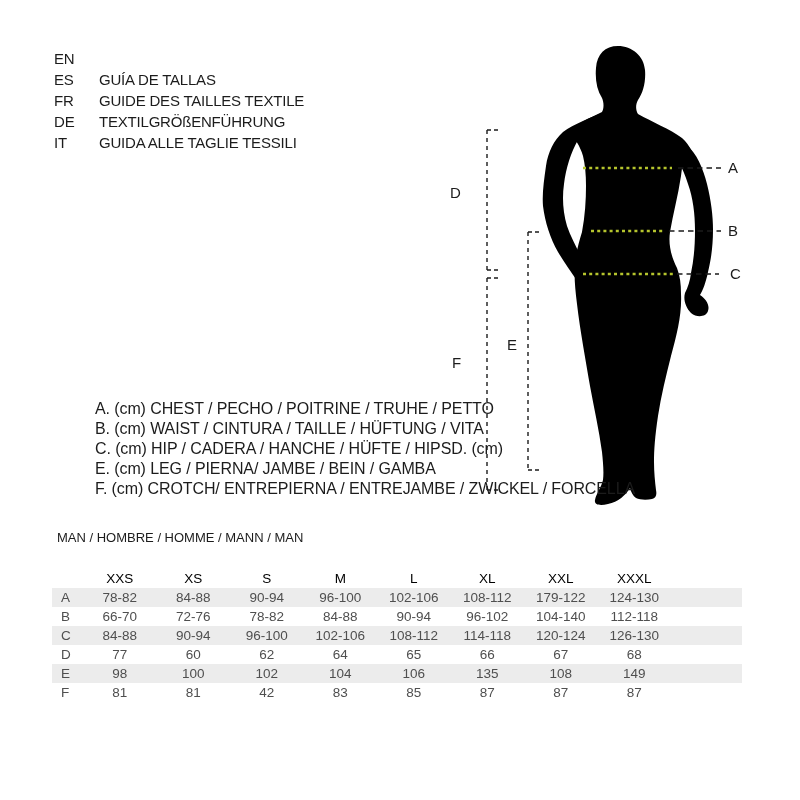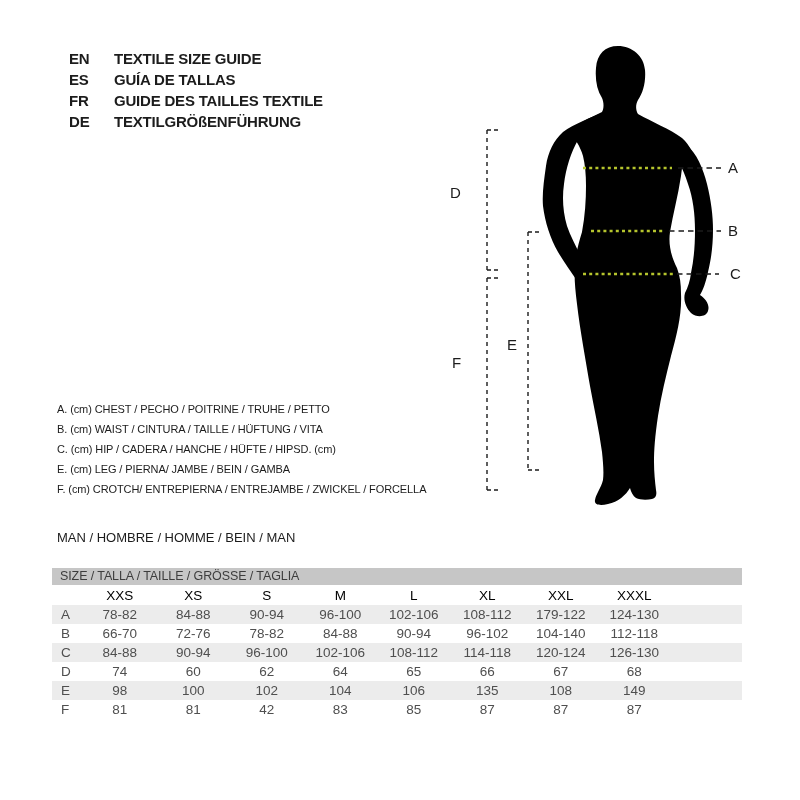--- a/index.html
+++ b/index.html
@@ -1,59 +1,62 @@
 <!DOCTYPE html>
 <html><head>
 <meta charset="utf-8">
 <style>
   html,body{margin:0;padding:0;background:#fff;}
   #page{
     position:relative;width:800px;height:800px;background:#ffffff;overflow:hidden;
     font-family:"Liberation Sans","DejaVu Sans",sans-serif;color:#1c1c1c;
   }
   
-  .lang-block{position:absolute;left:69px;top:48px;font-weight:bold;}
+  .lang-block{position:absolute;left:54px;top:48px;}
   .lang-row{display:grid;grid-template-columns:45px auto;line-height:21px;font-size:15px;letter-spacing:-0.2px;white-space:nowrap;}
   
   .figure-svg{position:absolute;left:440px;top:20px;width:320px;height:500px;}
   .fig-label{font-family:"Liberation Sans","DejaVu Sans",sans-serif;font-size:15px;fill:#1c1c1c;}
   
   .legend-block{position:absolute;left:57px;top:399px;}
-  .legend-line{line-height:20px;font-size:11px;letter-spacing:-0.1px;white-space:nowrap;}
+  .legend-line{line-height:20px;font-size:16px;letter-spacing:-0.1px;white-space:nowrap;margin-left:38px;}
   .gender-line{position:absolute;left:57px;top:528px;line-height:20px;font-size:13px;white-space:nowrap;}
   
   .size-table{position:absolute;left:52px;top:568px;width:690px;}
   .st-title{height:17px;line-height:17px;font-size:12.5px;color:#3d3d3d;padding-left:8px;box-sizing:border-box;letter-spacing:-0.1px;}
   .trow{display:grid;grid-template-columns:31px repeat(8,73.5px) 1fr;height:19px;align-items:center;}
   .header-row{height:20px;}
   .cell{font-size:13.5px;color:#4f4f4f;text-align:center;white-space:nowrap;}
   .col-h{color:#000000;font-size:13.5px;}
   .row-label{text-align:left;padding-left:9px;}
 </style>
 </head>
 <body>
 
 <div id="page">
 
   <div class="lang-block">
     <div class="lang-row">
       <span>EN</span>
-      <span>TEXTILE SIZE GUIDE</span>
     </div>
     <div class="lang-row">
       <span>ES</span>
       <span>GUÍA DE TALLAS</span>
     </div>
     <div class="lang-row">
       <span>FR</span>
       <span>GUIDE DES TAILLES TEXTILE</span>
     </div>
     <div class="lang-row">
       <span>DE</span>
       <span>TEXTILGRÖßENFÜHRUNG</span>
+    </div>
+    <div class="lang-row">
+      <span>IT</span>
+      <span>GUIDA ALLE TAGLIE TESSILI</span>
     </div>
   </div>
 
   <svg class="figure-svg" viewBox="440 20 320 500" xmlns="http://www.w3.org/2000/svg">
 
     <path class="sil" d="
       M 618 46
       C 632 46 644 56 645 70
       C 646 82 643 93 638 100
       C 635.5 104.5 635.5 110 638 114
@@ -145,24 +148,23 @@
     <text class="fig-label" x="452" y="368">F</text>
   </svg>
 
   <div class="legend-block">
     <div class="legend-line">A. (cm) CHEST / PECHO / POITRINE / TRUHE / PETTO</div>
     <div class="legend-line">B. (cm) WAIST / CINTURA / TAILLE / HÜFTUNG / VITA</div>
     <div class="legend-line">C. (cm) HIP / CADERA / HANCHE / HÜFTE / HIPSD. (cm)</div>
     <div class="legend-line">E. (cm) LEG / PIERNA/ JAMBE / BEIN / GAMBA</div>
     <div class="legend-line">F. (cm) CROTCH/ ENTREPIERNA / ENTREJAMBE / ZWICKEL / FORCELLA</div>
   </div>
-  <div class="gender-line">MAN / HOMBRE / HOMME / BEIN / MAN</div>
+  <div class="gender-line">MAN / HOMBRE / HOMME / MANN / MAN</div>
 
   <div class="size-table">
-    <div class="st-title" style="background: rgb(198, 198, 198);">SIZE / TALLA / TAILLE / GRÖSSE / TAGLIA</div>
     <div class="trow header-row">
       <div class="cell"></div>
 
     <div class="cell col-h">XXS</div>
         <div class="cell col-h">XS</div>
         <div class="cell col-h">S</div>
         <div class="cell col-h">M</div>
         <div class="cell col-h">L</div>
         <div class="cell col-h">XL</div>
         <div class="cell col-h">XXL</div>
@@ -198,21 +200,21 @@
           <div class="cell val">90-94</div>
           <div class="cell val">96-100</div>
           <div class="cell val">102-106</div>
           <div class="cell val">108-112</div>
           <div class="cell val">114-118</div>
           <div class="cell val">120-124</div>
           <div class="cell val">126-130</div>
         </div>
         <div class="trow">
           <div class="cell row-label">D</div>
-          <div class="cell val">74</div>
+          <div class="cell val">77</div>
           <div class="cell val">60</div>
           <div class="cell val">62</div>
           <div class="cell val">64</div>
           <div class="cell val">65</div>
           <div class="cell val">66</div>
           <div class="cell val">67</div>
           <div class="cell val">68</div>
         </div>
         <div class="trow" style="background: rgb(236, 236, 236);">
           <div class="cell row-label">E</div>

